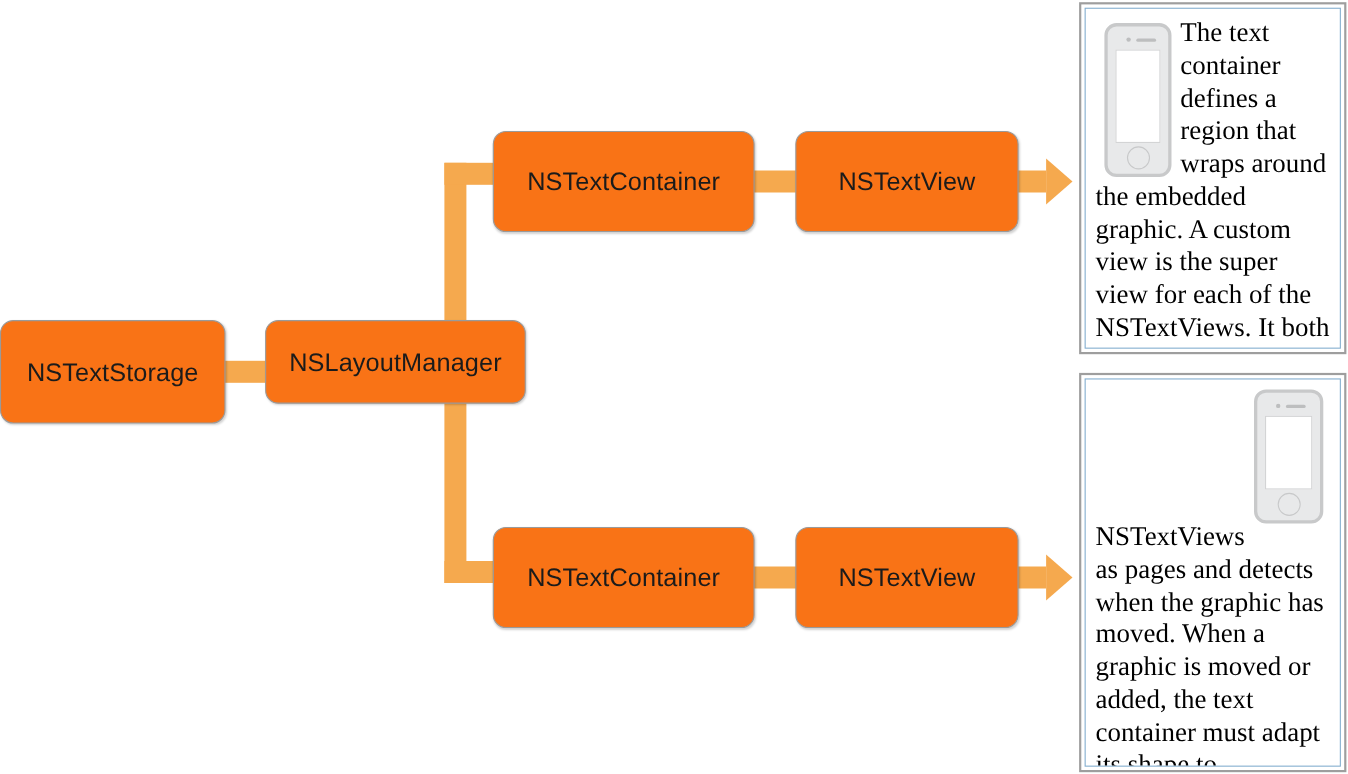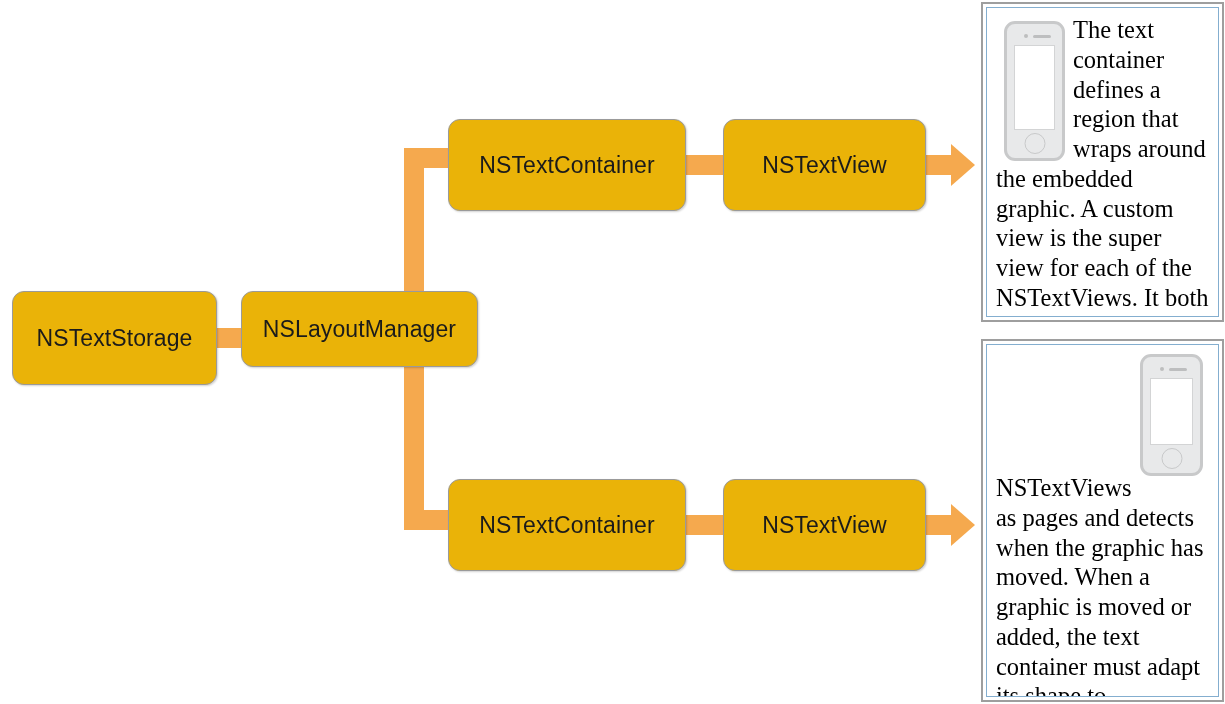--- a/index.html
+++ b/index.html
@@ -29,21 +29,21 @@
     height: 0;
     border-top: 21px solid transparent;
     border-bottom: 21px solid transparent;
     border-left: 24px solid #F5A94E;
   }
 
   
   .node {
     position: absolute;
     box-sizing: border-box;
-    background: #eab308;
+    background: #f97316;
     border: 1.5px solid #9A9A9A;
     border-radius: 12px;
     display: flex;
     align-items: center;
     justify-content: center;
     color: #1b1b1b;
     font-size: 23px;
     letter-spacing: 0.1px;
     box-shadow: 1px 1px 2px rgba(0,0,0,0.18);
     z-index: 4;
@@ -157,21 +157,21 @@
   <div class="conn" style="left:680px; top:155px; width:60px; height:20px;"></div>
 
   <div class="conn" style="left:915px; top:155px; width:36px; height:20px;"></div>
   <div class="arrow-head" style="left:951px; top:144px;"></div>
 
   <div class="conn" style="left:680px; top:515px; width:60px; height:20px;"></div>
 
   <div class="conn" style="left:915px; top:515px; width:36px; height:20px;"></div>
   <div class="arrow-head" style="left:951px; top:504px;"></div>
 
-  <div class="node" style="left:0px; top:291px; width:205px; height:94px;margin-left:12px;">
+  <div class="node" style="left:0px; top:291px; width:205px; height:94px;">
     <span>NSTextStorage</span>
   </div>
 
   <div class="node" style="left:241px; top:291px; width:237px; height:76px;">
     <span>NSLayoutManager</span>
   </div>
 
   <div class="node" style="left:448px; top:119px; width:238px; height:92px;">
     <span>NSTextContainer</span>
   </div>

